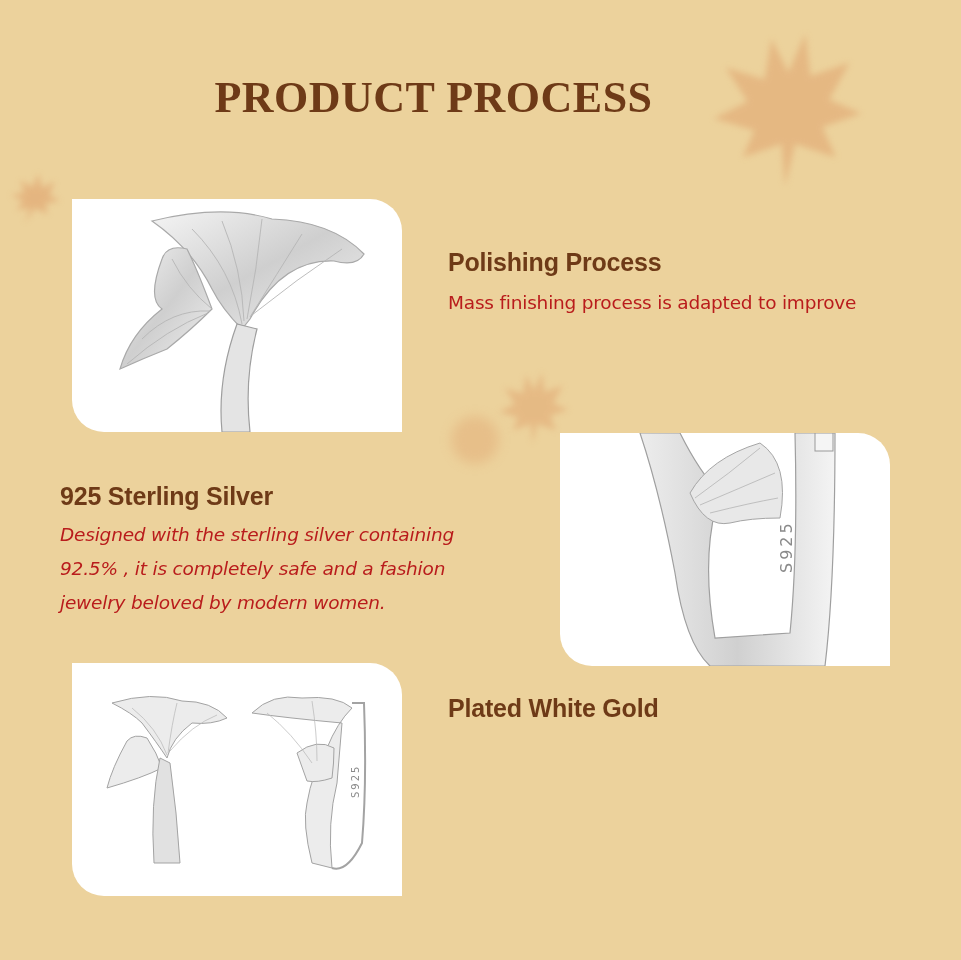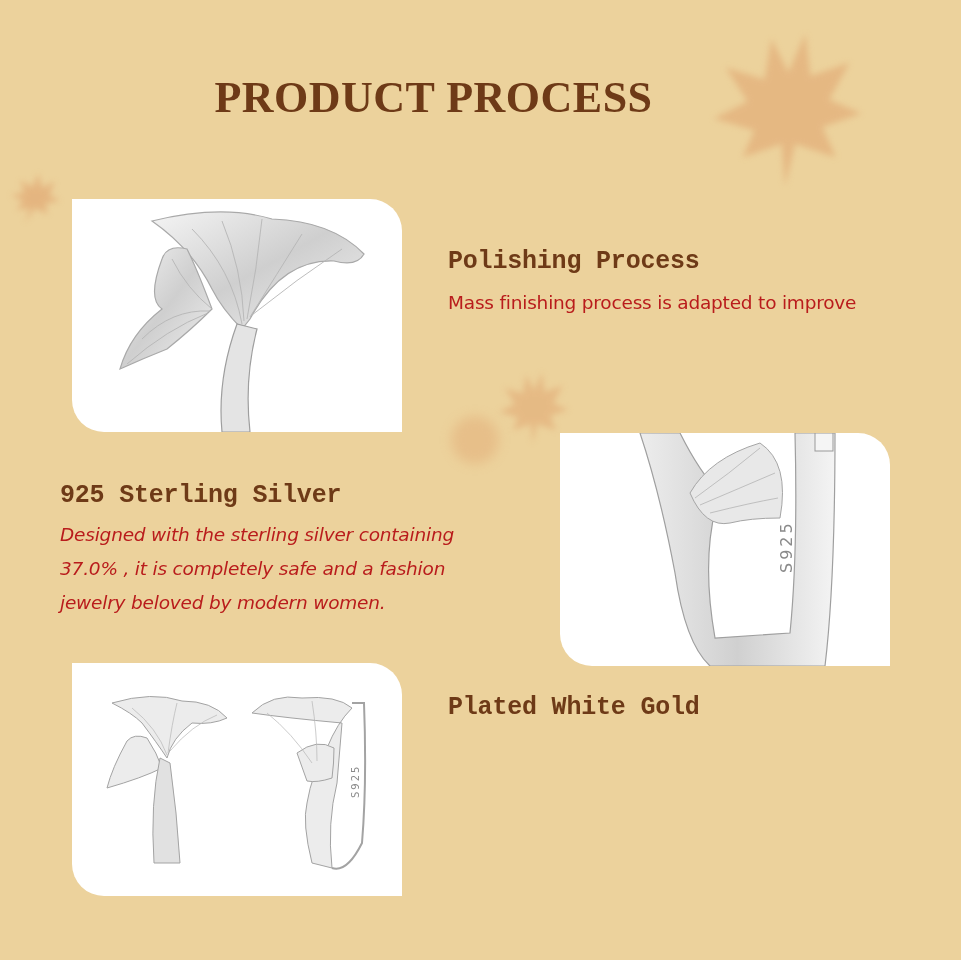--- a/index.html
+++ b/index.html
@@ -29,21 +29,21 @@
       position: absolute;
       width: 330px;
       height: 233px;
       background: #ffffff;
       border-radius: 0 32px 0 32px;
       overflow: hidden;
     }
     .card svg { display: block; width: 100%; height: 100%; }
     .section { position: absolute; color: #6e3a17; }
     .section h2 {
-      font-family: Liberation Mono, monospace;
+      font-family: Liberation Sans, sans-serif;
       font-weight: bold;
       font-size: 25px;
       line-height: 32px;
       color: #6e3a17;
       letter-spacing: -0.2px;
     }
     .section p {
       font-family: "DejaVu Sans", sans-serif;
       font-size: 18.5px;
       line-height: 34px;
@@ -130,21 +130,21 @@
     </g>
     <text x="0" y="0" transform="translate(232 140) rotate(-90)" font-family="DejaVu Sans, sans-serif" font-size="16" fill="#8a8a8a" letter-spacing="3">S925</text>
     <rect x="255" y="0" width="18" height="18" fill="#f5f5f5" stroke="#999" stroke-width="1"></rect>
   </svg>
 </div>
 
 <div class="section right-align" style="left:60px; top:480px; width:464px;">
   <h2>925 Sterling Silver</h2>
   <p style="margin-top:6px;font-style:italic;">
     <span class="line">Designed with the sterling silver containing</span>
-    <span class="line">37.0% , it is completely safe and a fashion</span>
+    <span class="line">92.5% , it is completely safe and a fashion</span>
     <span class="line">jewelry beloved by modern women.</span>
   </p>
 </div>
 
 <div class="card" style="left:72px; top:663px;">
   <svg viewBox="0 0 330 233">
     <g stroke="#a3a3a3" stroke-width="1" fill="#ececec">
 
       <path d="M40 40 Q80 28 110 38 Q140 38 155 55 Q140 62 120 60 Q100 75 95 95 Q85 80 70 60 Q60 50 40 40 Z"></path>
       <path d="M55 78 Q62 70 75 75 Q85 90 90 105 Q70 115 35 125 Q40 105 55 78 Z"></path>

